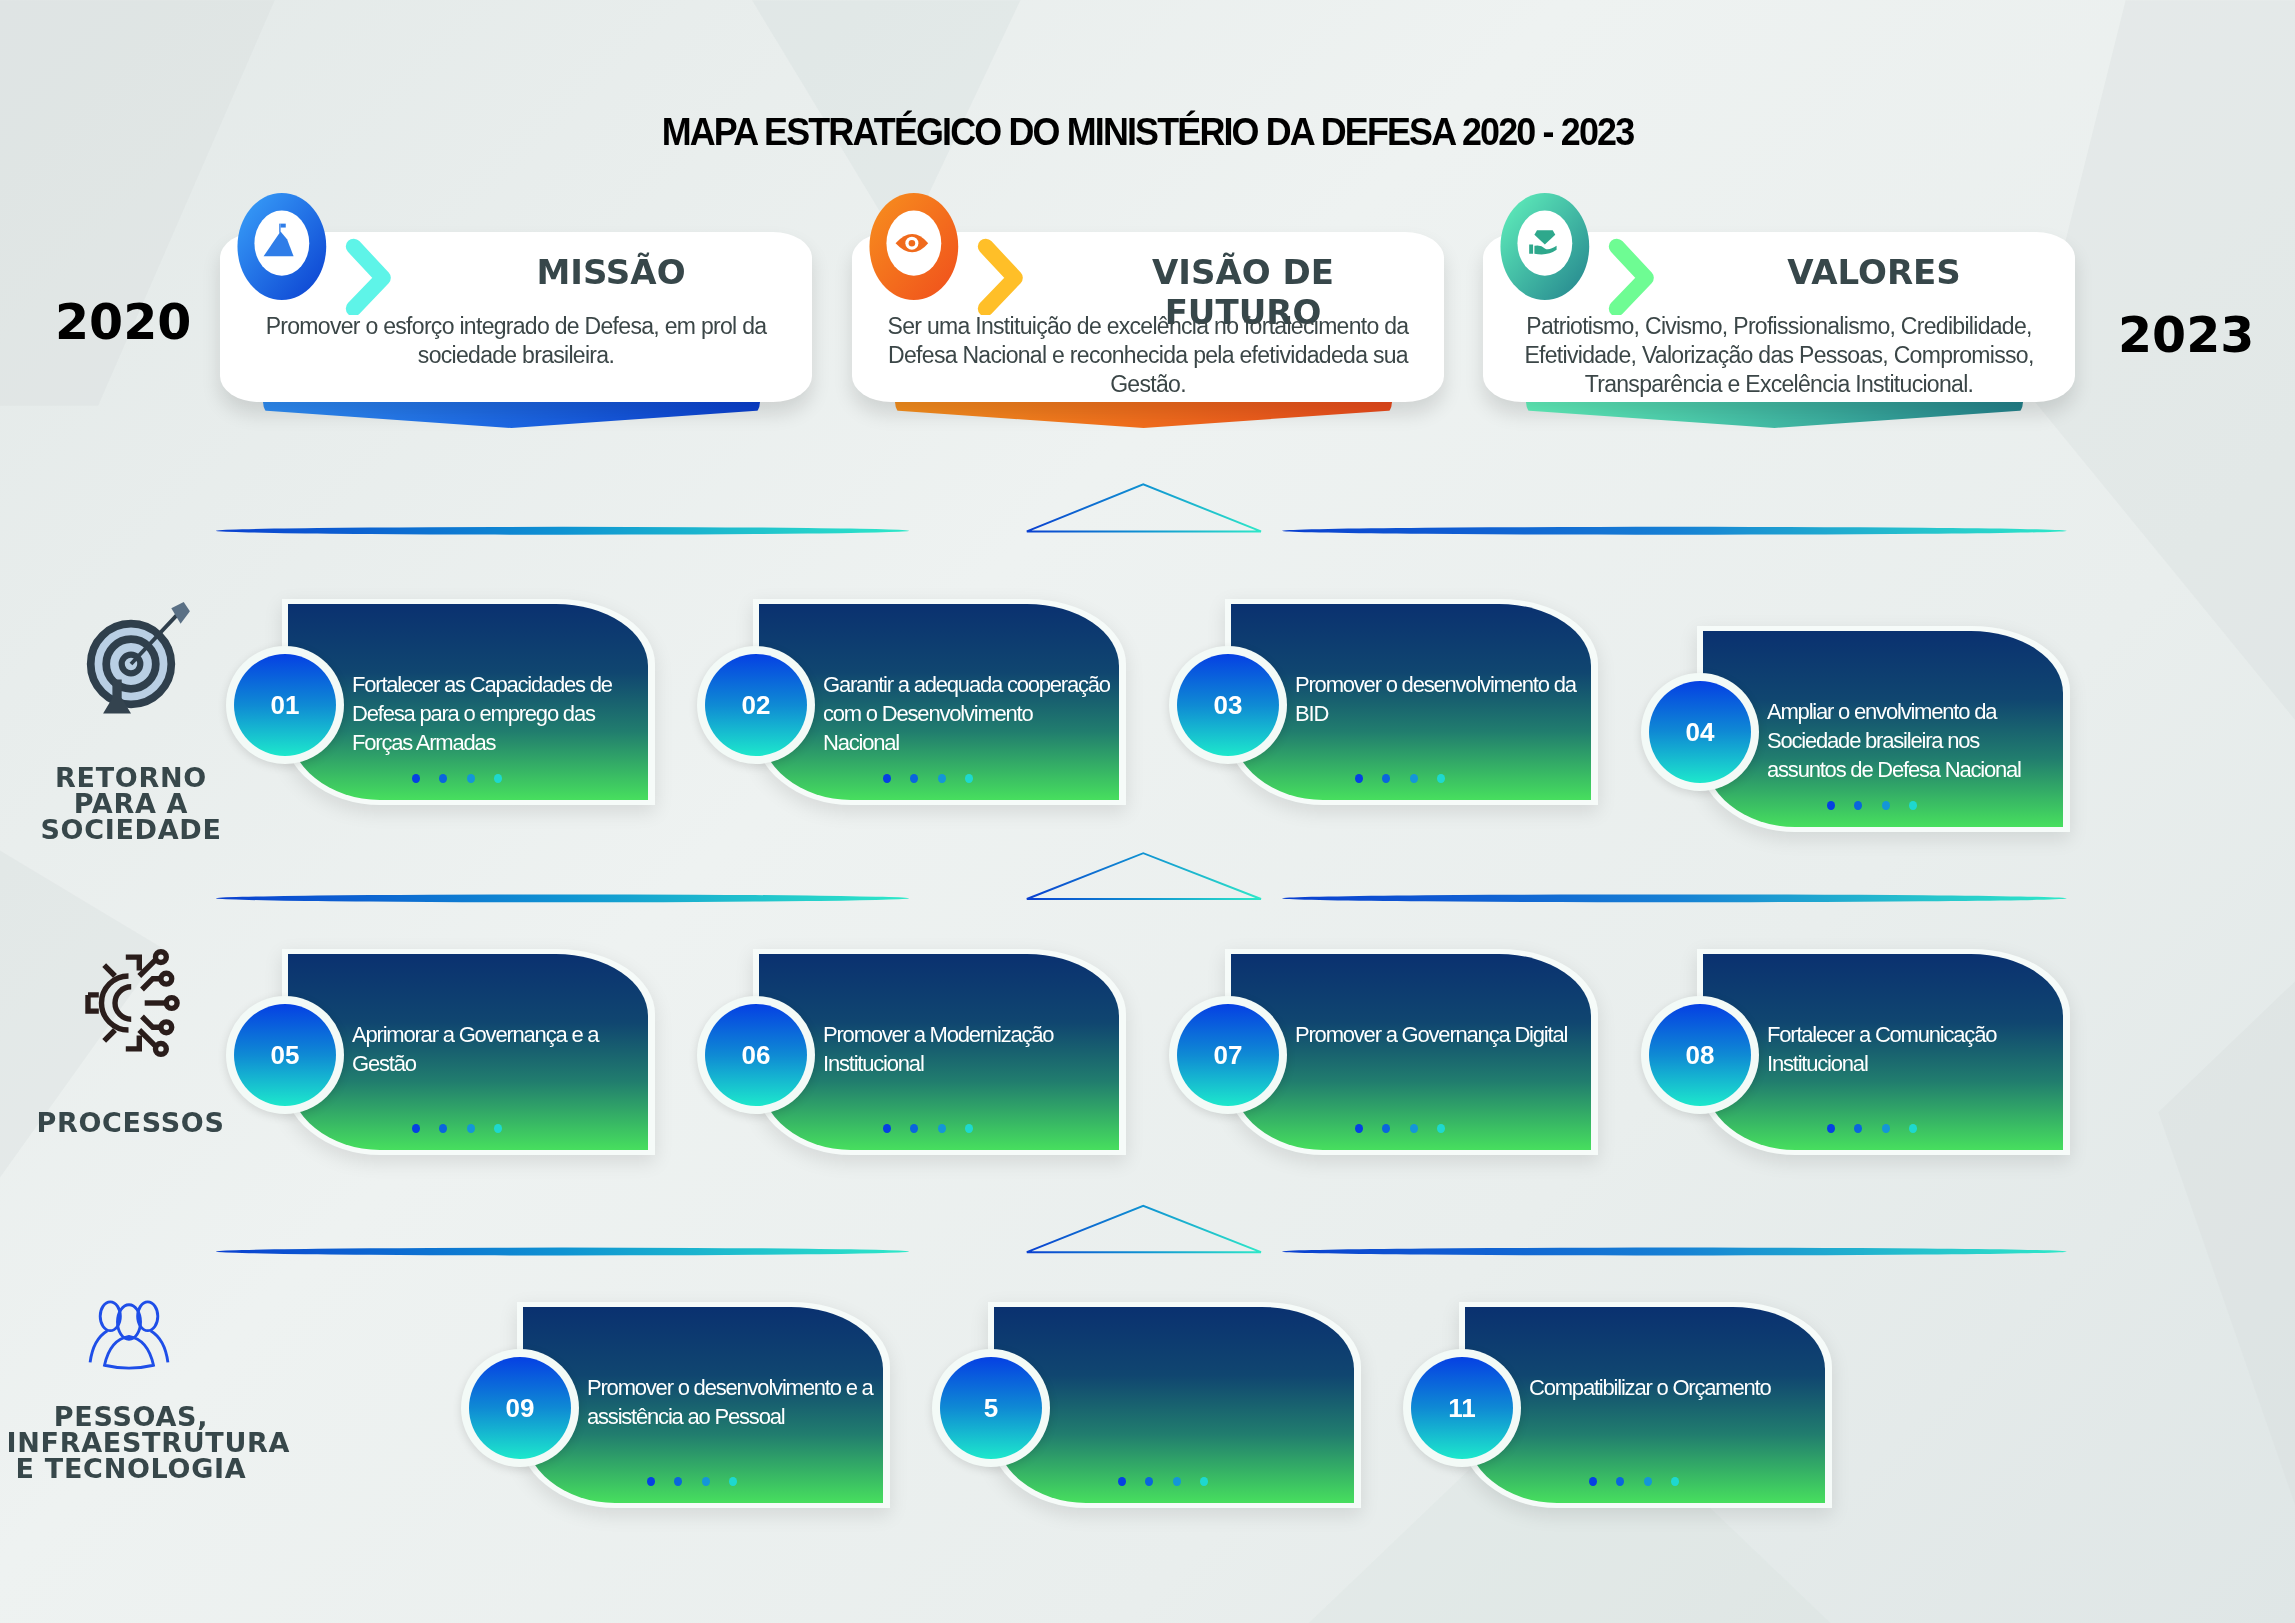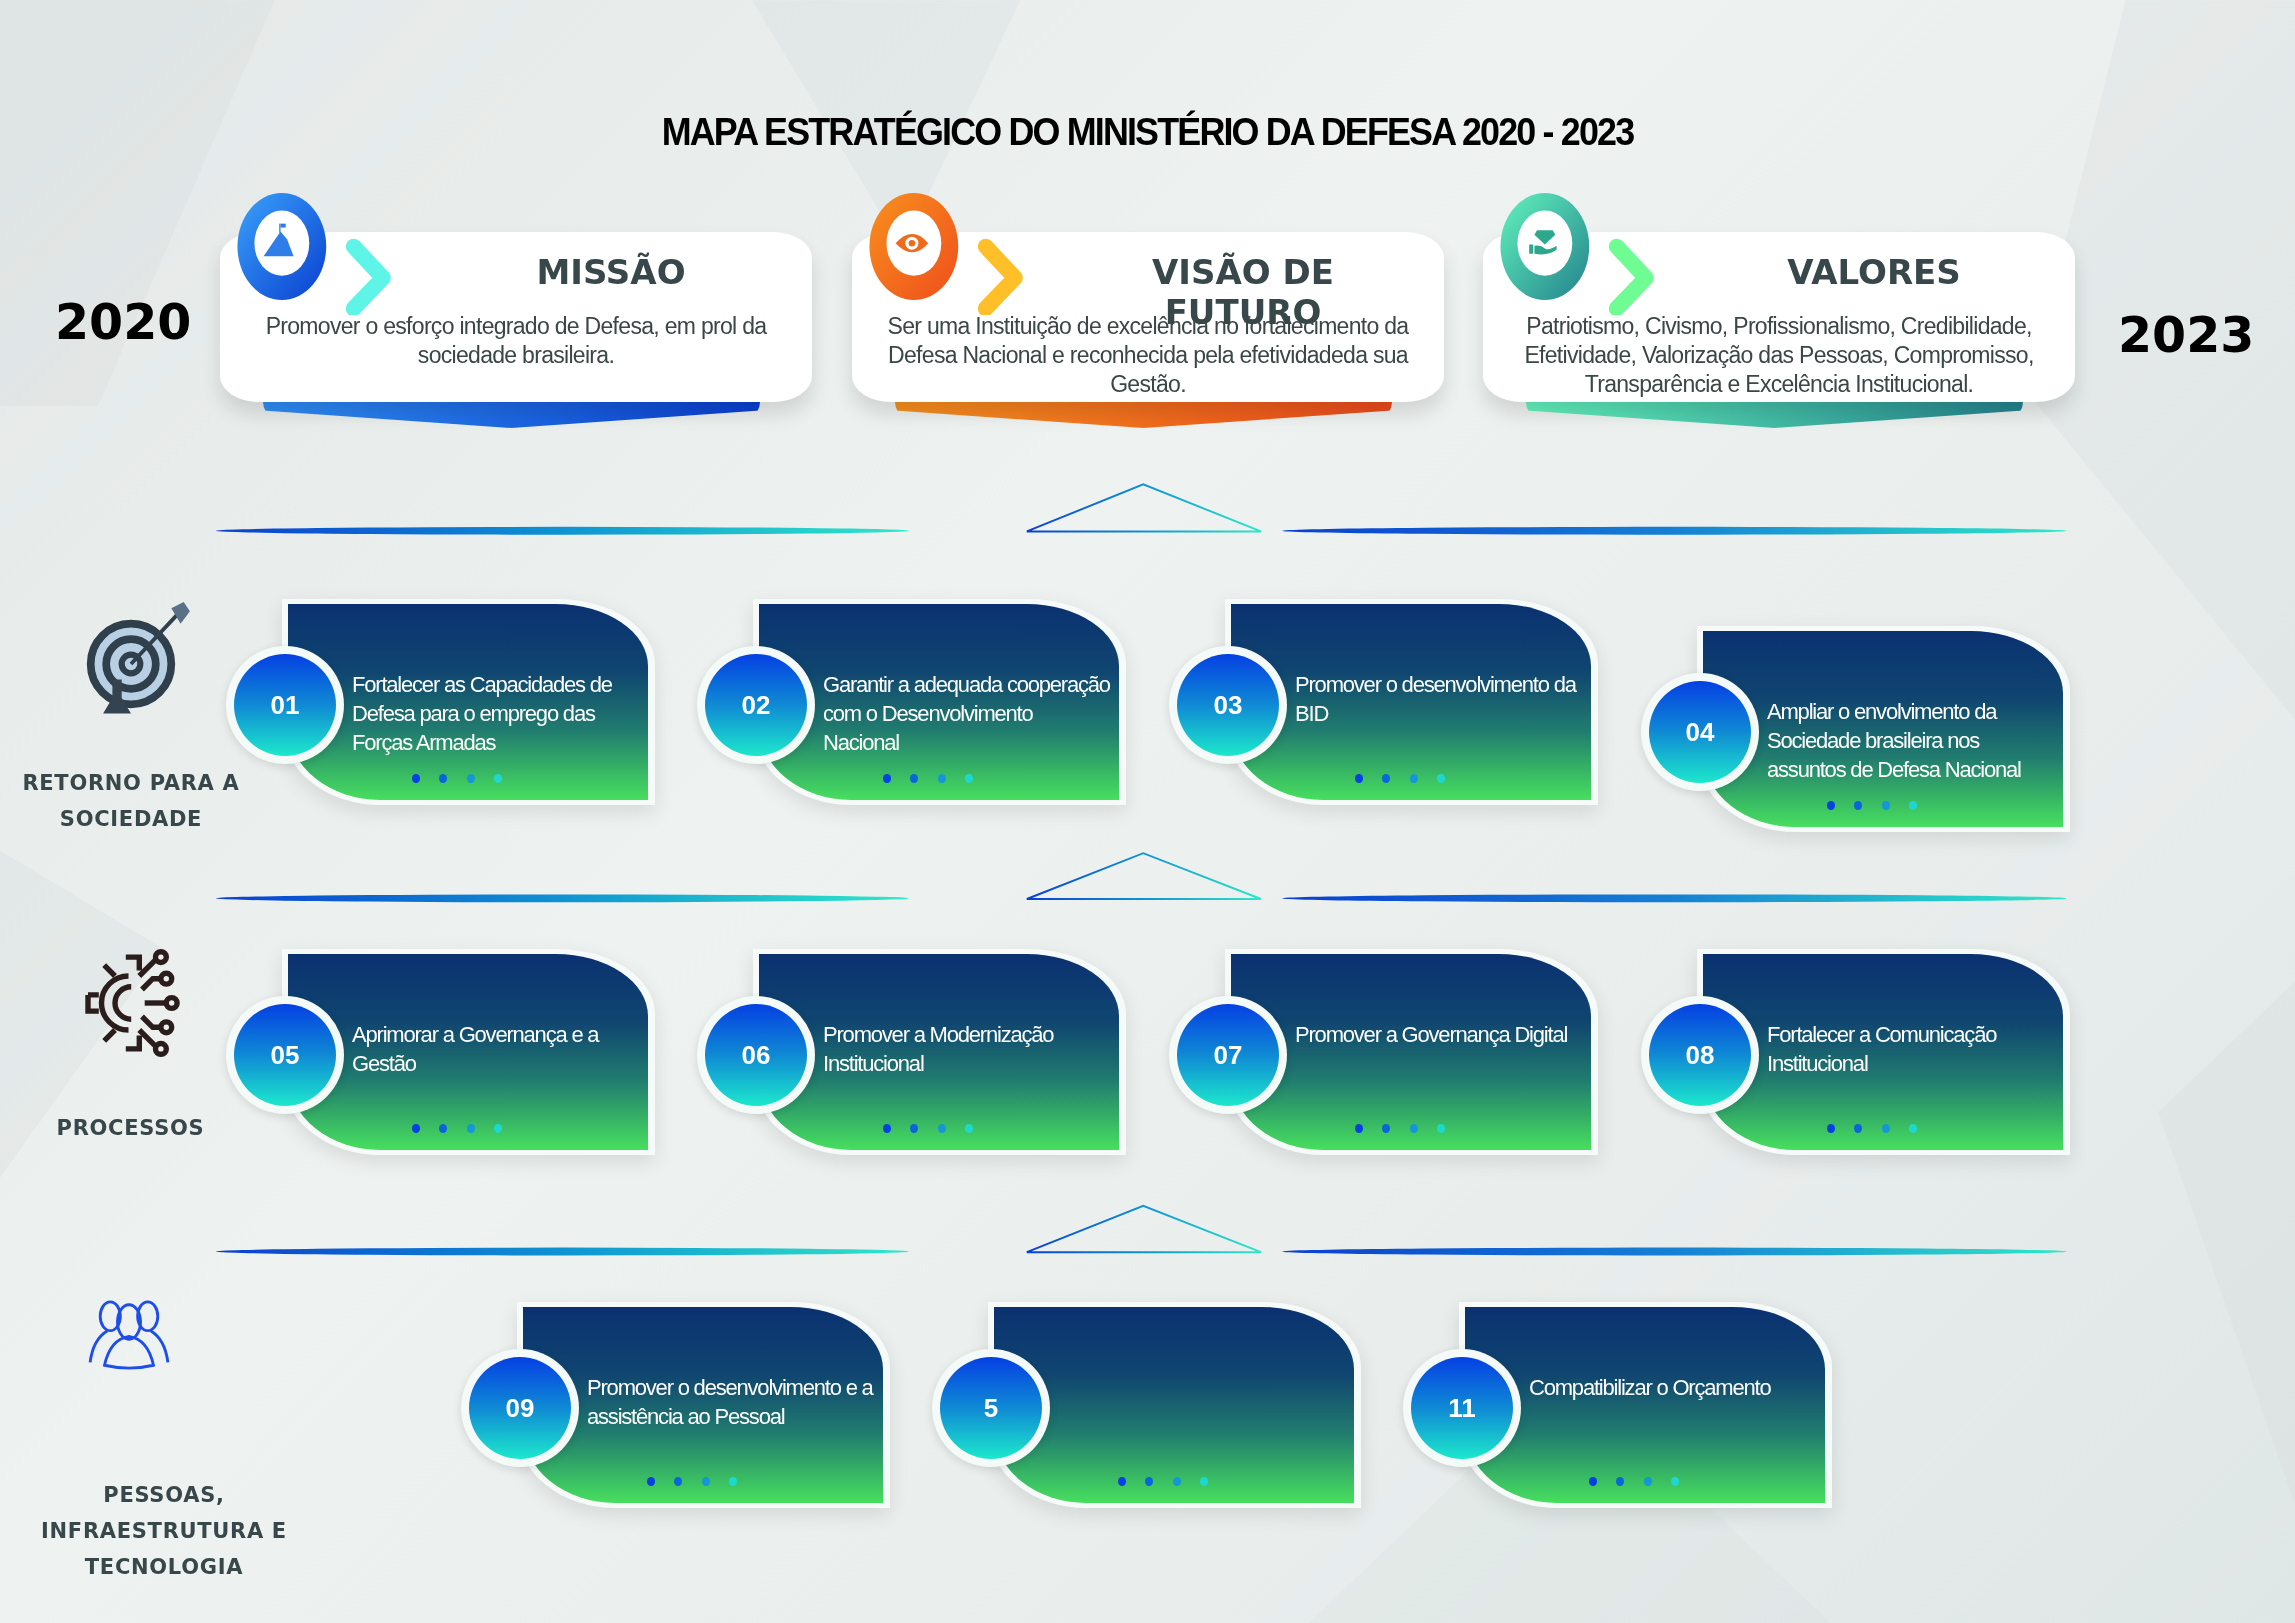--- a/index.html
+++ b/index.html
@@ -36,21 +36,21 @@
   .top-card .body {
     position: absolute; left: 13px; right: 13px; top: 80px;
     text-align: center; font-size: 23px; line-height: 29px; color: #3b4647;
     letter-spacing: -0.7px;
   }
   .badge { position: absolute; top: -41px; left: 16.4px; width: 170px; height: 124px; }
 
   
   .row-label {
     position: absolute; text-align: center; font-family: "DejaVu Sans", sans-serif; font-weight: 700;
-    font-size: 21px; line-height: 36px; color: #37474a; letter-spacing: 0.7px;
+    font-size: 27px; line-height: 26px; color: #37474a; letter-spacing: 0.7px;
   }
   .row-icon { position: absolute; }
 
   
   .obj { position: absolute; width: 419px; height: 209px; }
   .obj .frame {
     position: absolute; left: 56px; top: 0; width: 373px; height: 206px;
     background: #f6fbf9; border-radius: 0 98px 0 98px / 0 65px 0 79px;
     box-shadow: 0 6.5px 19.6px rgba(0,0,0,0.1);
   }
@@ -226,21 +226,21 @@
 </svg>
 <div class="row-label" style="left:26px;top:1110px;width:209px;">PROCESSOS</div>
 
 <svg class="row-icon" style="left:75px;top:1299px;" width="108" height="72" viewBox="0 0 70 50" fill="none" stroke="#1e4ee8" stroke-width="2">
   <ellipse cx="22" cy="12" rx="7" ry="10"></ellipse>
     <ellipse cx="48" cy="12" rx="7" ry="10"></ellipse>
   <path d="M8 44 q2 -16 12 -22 M62 44 q-2 -16 -12 -22"></path>
   <ellipse cx="35" cy="16" rx="8" ry="12"></ellipse>
   <path d="M18 46 q4 -18 17 -20 q13 2 17 20 q-17 4 -34 0z"></path>
 </svg>
-<div class="row-label" style="left:6.5px;top:1477px;width:249px;margin-left:33px;">PESSOAS, INFRAESTRUTURA E TECNOLOGIA</div>
+<div class="row-label" style="left:6.5px;top:1404px;width:249px;">PESSOAS, INFRAESTRUTURA E TECNOLOGIA</div>
 
 <div class="obj" style="left:226px;top:599px;">
   <div class="frame"></div>
     <div class="card"></div>
   <div class="num-ring"></div>
   <div class="num">01</div>
   <div class="text">Fortalecer as Capacidades de Defesa para o emprego das Forças Armadas</div>
   <div class="dots">
       <span style="background:#0540e3"></span>
       <span style="background:#0a65dd"></span>

